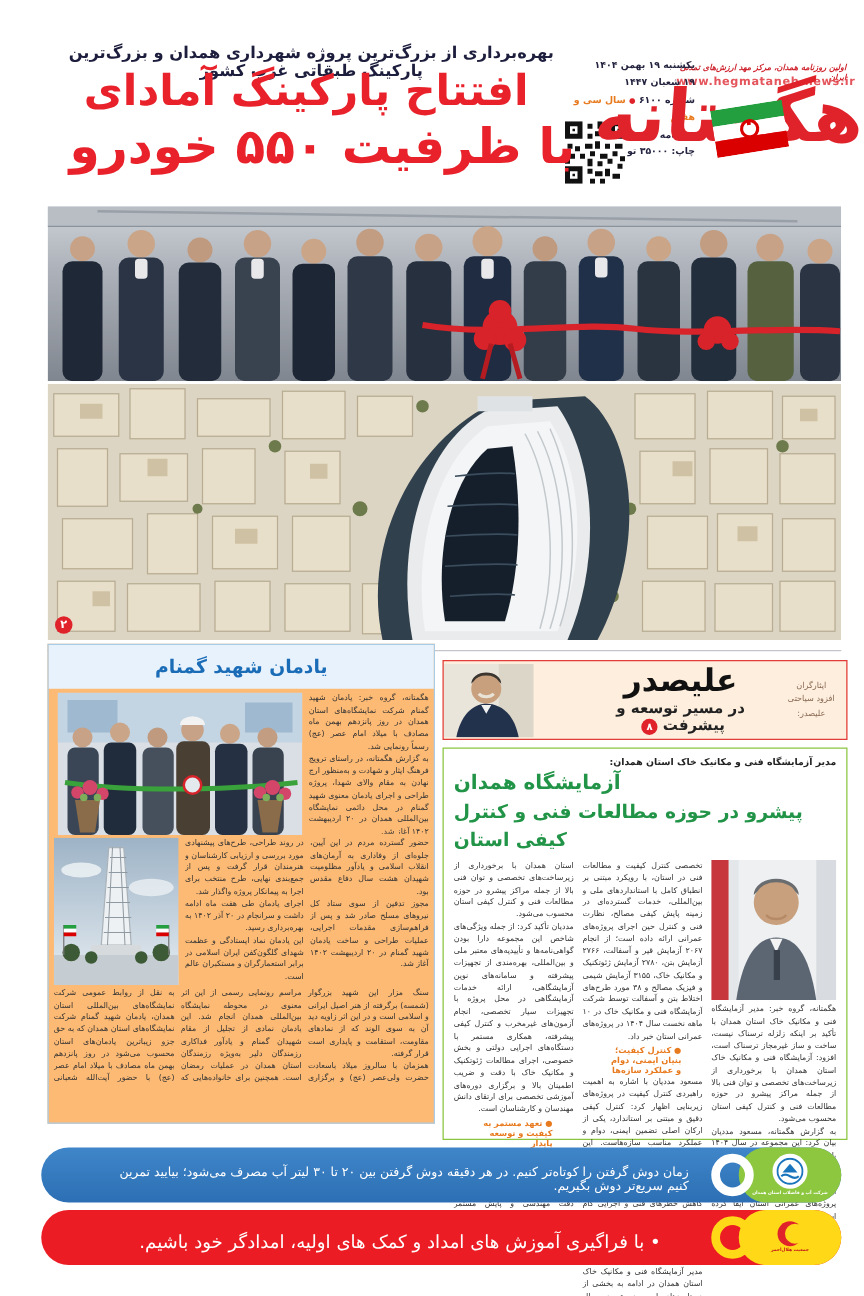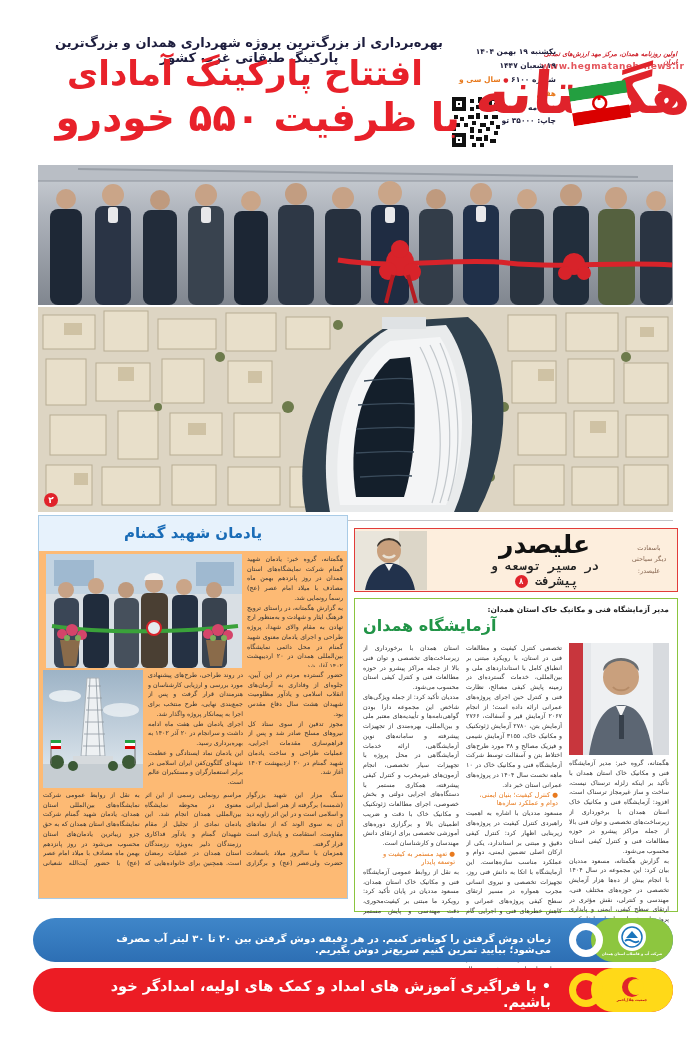--- a/index.html
+++ b/index.html
@@ -42,40 +42,40 @@
   .lrow{display:flex;gap:5px;padding:3px 4px 0;box-sizing:border-box;}
   .lrow .txtcol{flex:1;}
   .lrow3{display:flex;gap:5px;padding:3px 4px;box-sizing:border-box;}
   .lrow3 .txtcol{flex:1;}
   
   .alisadr{position:absolute;left:354px;top:528px;width:324px;height:64px;box-sizing:border-box;
            border:1.5px solid #e23c39;background:#fdeedd;display:flex;align-items:center;}
   .alisadr .kick{width:56px;font-size:6.5px;color:#8a6a55;text-align:center;line-height:1.7;}
   .alisadr .mid{flex:1;text-align:center;padding-left:41px;}
   .alisadr .title{font-size:25px;font-weight:900;color:#111;line-height:1;}
-  .alisadr .sub{font-size:12px;font-weight:900;color:#222;margin-top:2px;font-family:Liberation Mono, monospace;}
+  .alisadr .sub{font-size:12px;font-weight:900;color:#222;margin-top:2px;}
   .alisadr .mini-badge{display:inline-block;width:13px;height:13px;border-radius:50%;
            background:#e0232b;color:#fff;font-size:8px;line-height:13px;font-weight:bold;
            text-align:center;vertical-align:middle;margin-left:4px;}
   .alisadr .pic{width:72px;height:59px;overflow:hidden;}
   
   .labbox{position:absolute;left:354px;top:598px;width:324px;height:314px;box-sizing:border-box;
           border:1.5px solid #8bc53f;background:#fff;padding:6px 8px;}
   .labbox .kick{font-size:7.5px;font-weight:bold;color:#222;}
   .labbox .gh{ text-align:left;color:#219447;font-weight:900;line-height:1.5;}
   .labbox .gh .h1{font-size:16px;}
   .labbox .gh .h2{font-size:15px;}
   .labcols{display:flex;gap:7px;margin-top:5px;}
   .labcols .c{flex:1;}
-  .labcols .subhead{color:#e87a1e;font-weight:400;font-size:6.6px;margin:2px 4px 1px;}
+  .labcols .subhead{color:#e87a1e;font-weight:700;font-size:6.6px;margin:2px 17px 1px;}
   .labpic{width:100%;height:112px;margin-bottom:3px;}
   
   .banner{position:absolute;left:33px;width:640px;height:44px;border-radius:22px;color:#fff;}
   .banner .txt{position:absolute;top:0;right:122px;left:18px;height:52px;display:flex;
-               align-items:center;justify-content:center;font-weight:700;margin-left:38px;}
+               align-items:center;justify-content:center;font-weight:400;margin-left:38px;}
   .capsule{position:absolute;right:0;top:0;width:82px;height:44px;border-radius:22px;
            display:flex;flex-direction:column;align-items:center;justify-content:center;}
   .ring{position:absolute;right:70px;top:5px;width:34px;height:34px;border-radius:50%;
         box-sizing:border-box;border:7px solid #fff;}
   .b-water{top:918px;background:linear-gradient(180deg,#3f86c9,#2d6fb4);}
   .b-water .txt{font-size:10px;}
   .b-water .capsule{background:#8dc63f;}
   .b-red{top:968px;background:#ec1c24;}
   .b-red .txt{font-size:14.5px;}
   .b-red .capsule{background:#ffd918;}
@@ -439,22 +439,22 @@
     <div class="lrow3" style="height:84px;">
       <div class="txtcol tiny" style="overflow:hidden;">سنگ مزار این شهید بزرگوار (شمسه) برگرفته از هنر اصیل ایرانی و اسلامی است و در این اثر زاویه دید آن به سوی الوند که از نمادهای مقاومت، استقامت و پایداری است قرار گرفته.
 همزمان با سالروز میلاد باسعادت حضرت ولی‌عصر (عج) و برگزاری جشن بزرگ نیمه شعبان،</div>
       <div class="txtcol tiny" style="overflow:hidden;">مراسم رونمایی رسمی از این اثر معنوی در محوطه نمایشگاه بین‌المللی همدان انجام شد. این یادمان نمادی از تجلیل از مقام شهیدان گمنام و یادآور فداکاری رزمندگان دلیر به‌ویژه رزمندگان استان همدان در عملیات رمضان است. همچنین برای خانواده‌هایی که هنوز در انتظار بازگشت پیکر مطهر فرزندان مفقودالاثر خود هستند، این یادمان بار دیگر یادآور عزت، صبر و ایمان آنان است.</div>
       <div class="txtcol tiny" style="overflow:hidden;">به نقل از روابط عمومی شرکت نمایشگاه‌های بین‌المللی استان همدان، یادمان شهید گمنام شرکت نمایشگاه‌های استان همدان که به حق جزو زیباترین یادمان‌های استان محسوب می‌شود در روز پانزدهم بهمن ماه مصادف با میلاد امام عصر (عج) با حضور آیت‌الله شعبانی نماینده ولی فقیه در استان همدان و مدیرکل بنیاد شهید و امور ایثارگران استان و حسینی شهردار همدان رسماً رونمایی شد.</div>
     </div>
   </div>
 
   <div class="alisadr">
     <div class="kick">
-      <div>باسعادت</div>
-      <div>دیگر سیاحتی</div>
+      <div>ایثارگران</div>
+      <div>افزود سیاحتی</div>
       <div>علیصدر:</div>
     </div>
     <div class="mid">
       <div class="title">علیصدر</div>
       <div class="sub">
         <span>در مسیر توسعه و پیشرفت</span>
         <span class="mini-badge">۸</span>
       </div>
     </div>
     <div class="pic">
@@ -467,20 +467,21 @@
         <path d="M30,33 L34,40 L38,33 Z" fill="#f2f2f2"></path>
         <path d="M28,24 a7,5 0 0 0 12,0" stroke="#e9e2d6" stroke-width="2.5" fill="none"></path>
       </svg>
     </div>
   </div>
 
   <div class="labbox">
     <div class="kick">مدیر آزمایشگاه فنی و مکانیک خاک استان همدان:</div>
     <div class="gh">
       <div class="h1">آزمایشگاه همدان</div>
+      <div class="h2">پیشرو در حوزه مطالعات فنی و کنترل کیفی استان</div>
     </div>
     <div class="labcols">
       <div class="c">
         <div class="labpic">
           <svg width="100" height="112" viewBox="0 0 100 112" preserveAspectRatio="none">
             <rect width="100" height="112" fill="#eef0f2"></rect>
             <rect x="0" y="0" width="14" height="112" fill="#c8363d"></rect>
             <rect x="14" y="0" width="8" height="112" fill="#e4e7ea"></rect>
             <rect x="84" y="0" width="16" height="112" fill="#d8dbdf"></rect>
             <circle cx="52" cy="34" r="18" fill="#c9a07d"></circle>

